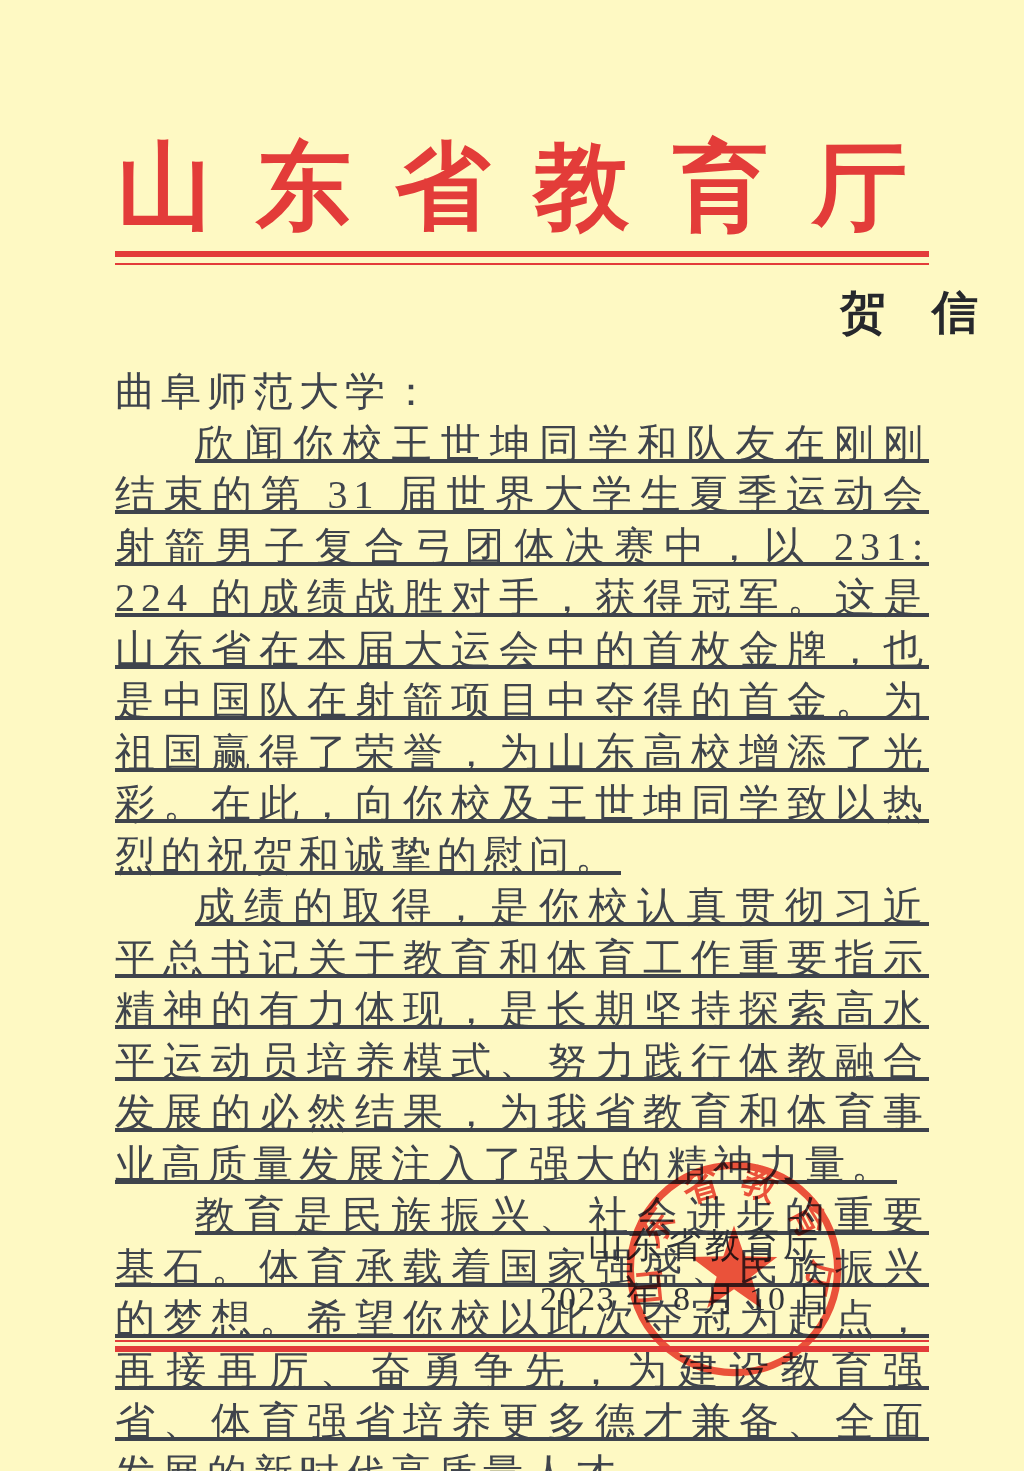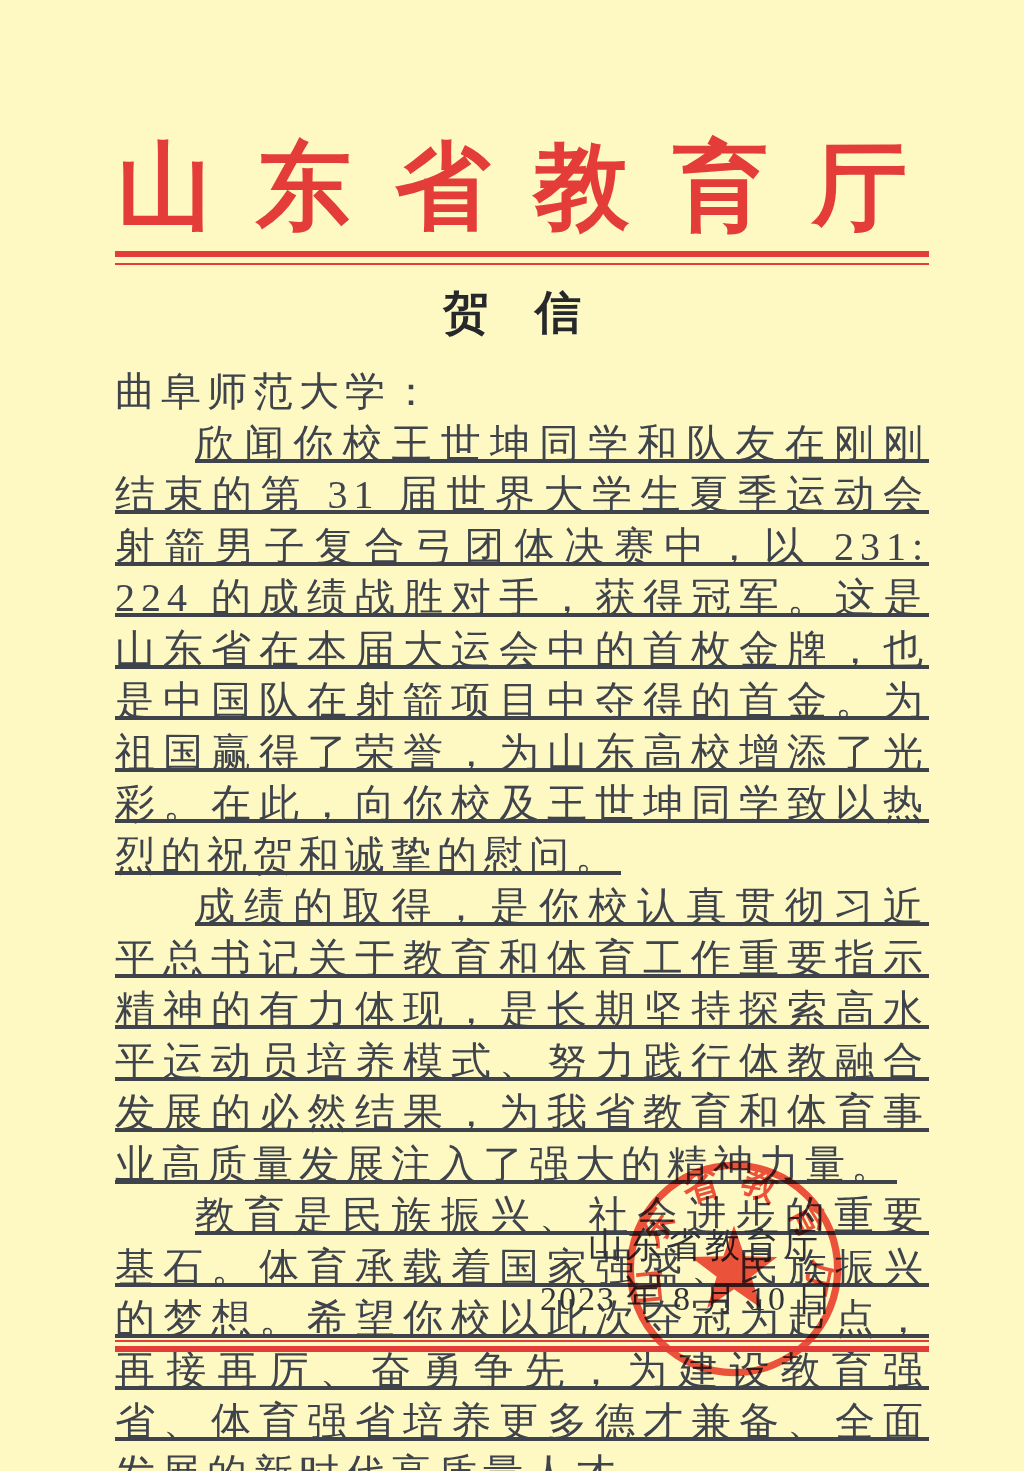--- a/index.html
+++ b/index.html
@@ -23,21 +23,21 @@
     padding-left: 44px; 
     line-height: 1.05;
     white-space: nowrap;
   }
   .rule-top { position: absolute; top: 251px; left: 115px; width: 814px; }
   .rule-top .thick { height: 6px; background: #e33c39; }
   .rule-top .thin  { height: 2px; background: #e33c39; margin-top: 6px; }
   .doc-title {
     position: absolute;
     top: 282px; left: 0; width: 100%;
-    text-align: center;
+    text-align: right;
     font-size: 46px;
     font-weight: 700;
     color: #26282c;
     letter-spacing: 46px;
     padding-left: 46px;
     white-space: nowrap;
   }
   .body-block {
     position: absolute;
     top: 366px; left: 115px; width: 814px;

